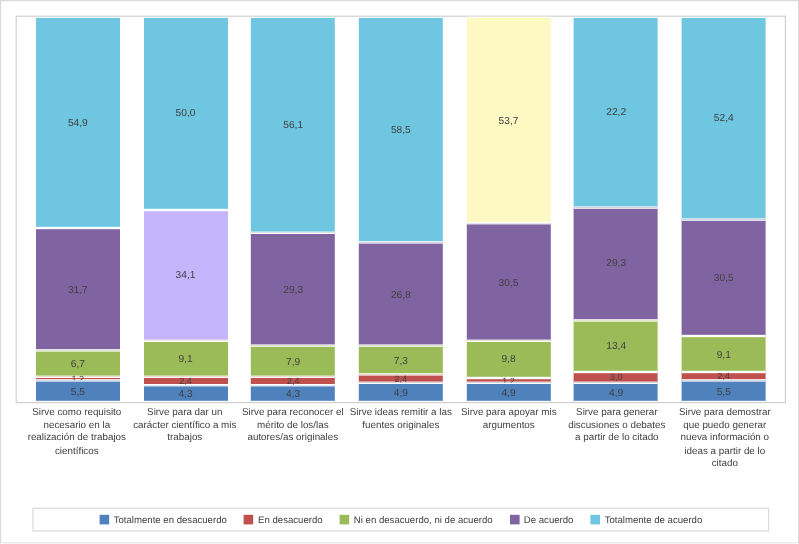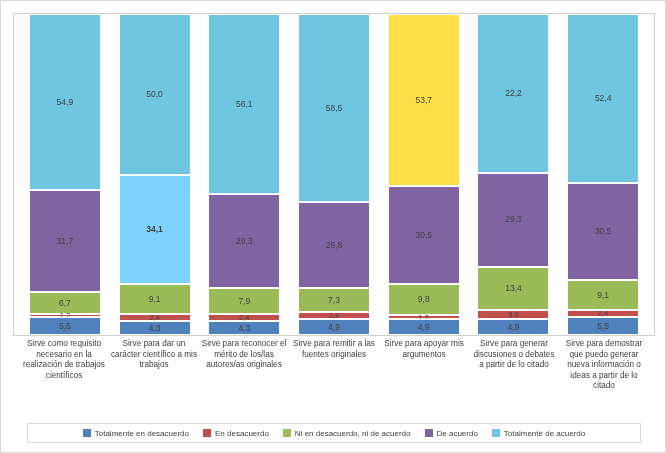--- a/index.html
+++ b/index.html
@@ -156,21 +156,21 @@
             <div class="seg" style="background: rgb(79, 129, 189); height: 5.5%;">
               <span class="seg-label">5,5</span>
             </div>
           </div>
         </div>
         <div class="bar-col">
           <div class="bar-stack">
             <div class="seg" style="background: rgb(110, 198, 224); height: 50%;">
               <span class="seg-label">50,0</span>
             </div>
-            <div class="seg" style="background: #7dd3fc; height: 34.1%; font-weight: bold;">
+            <div class="seg" style="background: #c4b5fd; height: 34.1%;">
               <span class="seg-label">34,1</span>
             </div>
             <div class="seg" style="background: rgb(155, 187, 89); height: 9.1%;">
               <span class="seg-label">9,1</span>
             </div>
             <div class="seg" style="background: rgb(192, 80, 77); height: 2.4%;">
               <span class="seg-label" style="font-size: 7.5px;">2,4</span>
             </div>
             <div class="seg" style="background: rgb(79, 129, 189); height: 4.3%;">
               <span class="seg-label">4,3</span>
@@ -210,21 +210,21 @@
             <div class="seg" style="background: rgb(192, 80, 77); height: 2.4%;">
               <span class="seg-label" style="font-size: 7.5px;">2,4</span>
             </div>
             <div class="seg" style="background: rgb(79, 129, 189); height: 4.9%;">
               <span class="seg-label">4,9</span>
             </div>
           </div>
         </div>
         <div class="bar-col">
           <div class="bar-stack">
-            <div class="seg" style="background: #fde047; height: 53.7%;">
+            <div class="seg" style="background: #fef9c3; height: 53.7%;">
               <span class="seg-label">53,7</span>
             </div>
             <div class="seg" style="background: rgb(128, 100, 162); height: 30.5%;">
               <span class="seg-label">30,5</span>
             </div>
             <div class="seg" style="background: rgb(155, 187, 89); height: 9.8%;">
               <span class="seg-label">9,8</span>
             </div>
             <div class="seg" style="background: rgb(192, 80, 77); height: 1.2%;">
               <span class="seg-label" style="font-size: 7.5px;">1,2</span>
@@ -272,21 +272,21 @@
             </div>
           </div>
         </div>
       </div>
   </div>
 
   <div id="cat-row">
       <div class="cat-cell">Sirve como requisito necesario en la realización de trabajos científicos</div>
       <div class="cat-cell">Sirve para dar un carácter científico a mis trabajos</div>
       <div class="cat-cell">Sirve para reconocer el mérito de los/las autores/as originales</div>
-      <div class="cat-cell">Sirve para remitir a las fuentes originales</div>
+      <div class="cat-cell">Sirve ideas remitir a las fuentes originales</div>
       <div class="cat-cell">Sirve para apoyar mis argumentos</div>
       <div class="cat-cell">Sirve para generar discusiones o debates a partir de lo citado</div>
       <div class="cat-cell">Sirve para demostrar que puedo generar nueva información o ideas a partir  de lo citado</div>
     </div>
 
   <div id="legend">
       <div class="legend-item">
         <span class="legend-swatch" style="background: rgb(79, 129, 189);"></span>
         <span class="legend-label">Totalmente en desacuerdo</span>
       </div>

